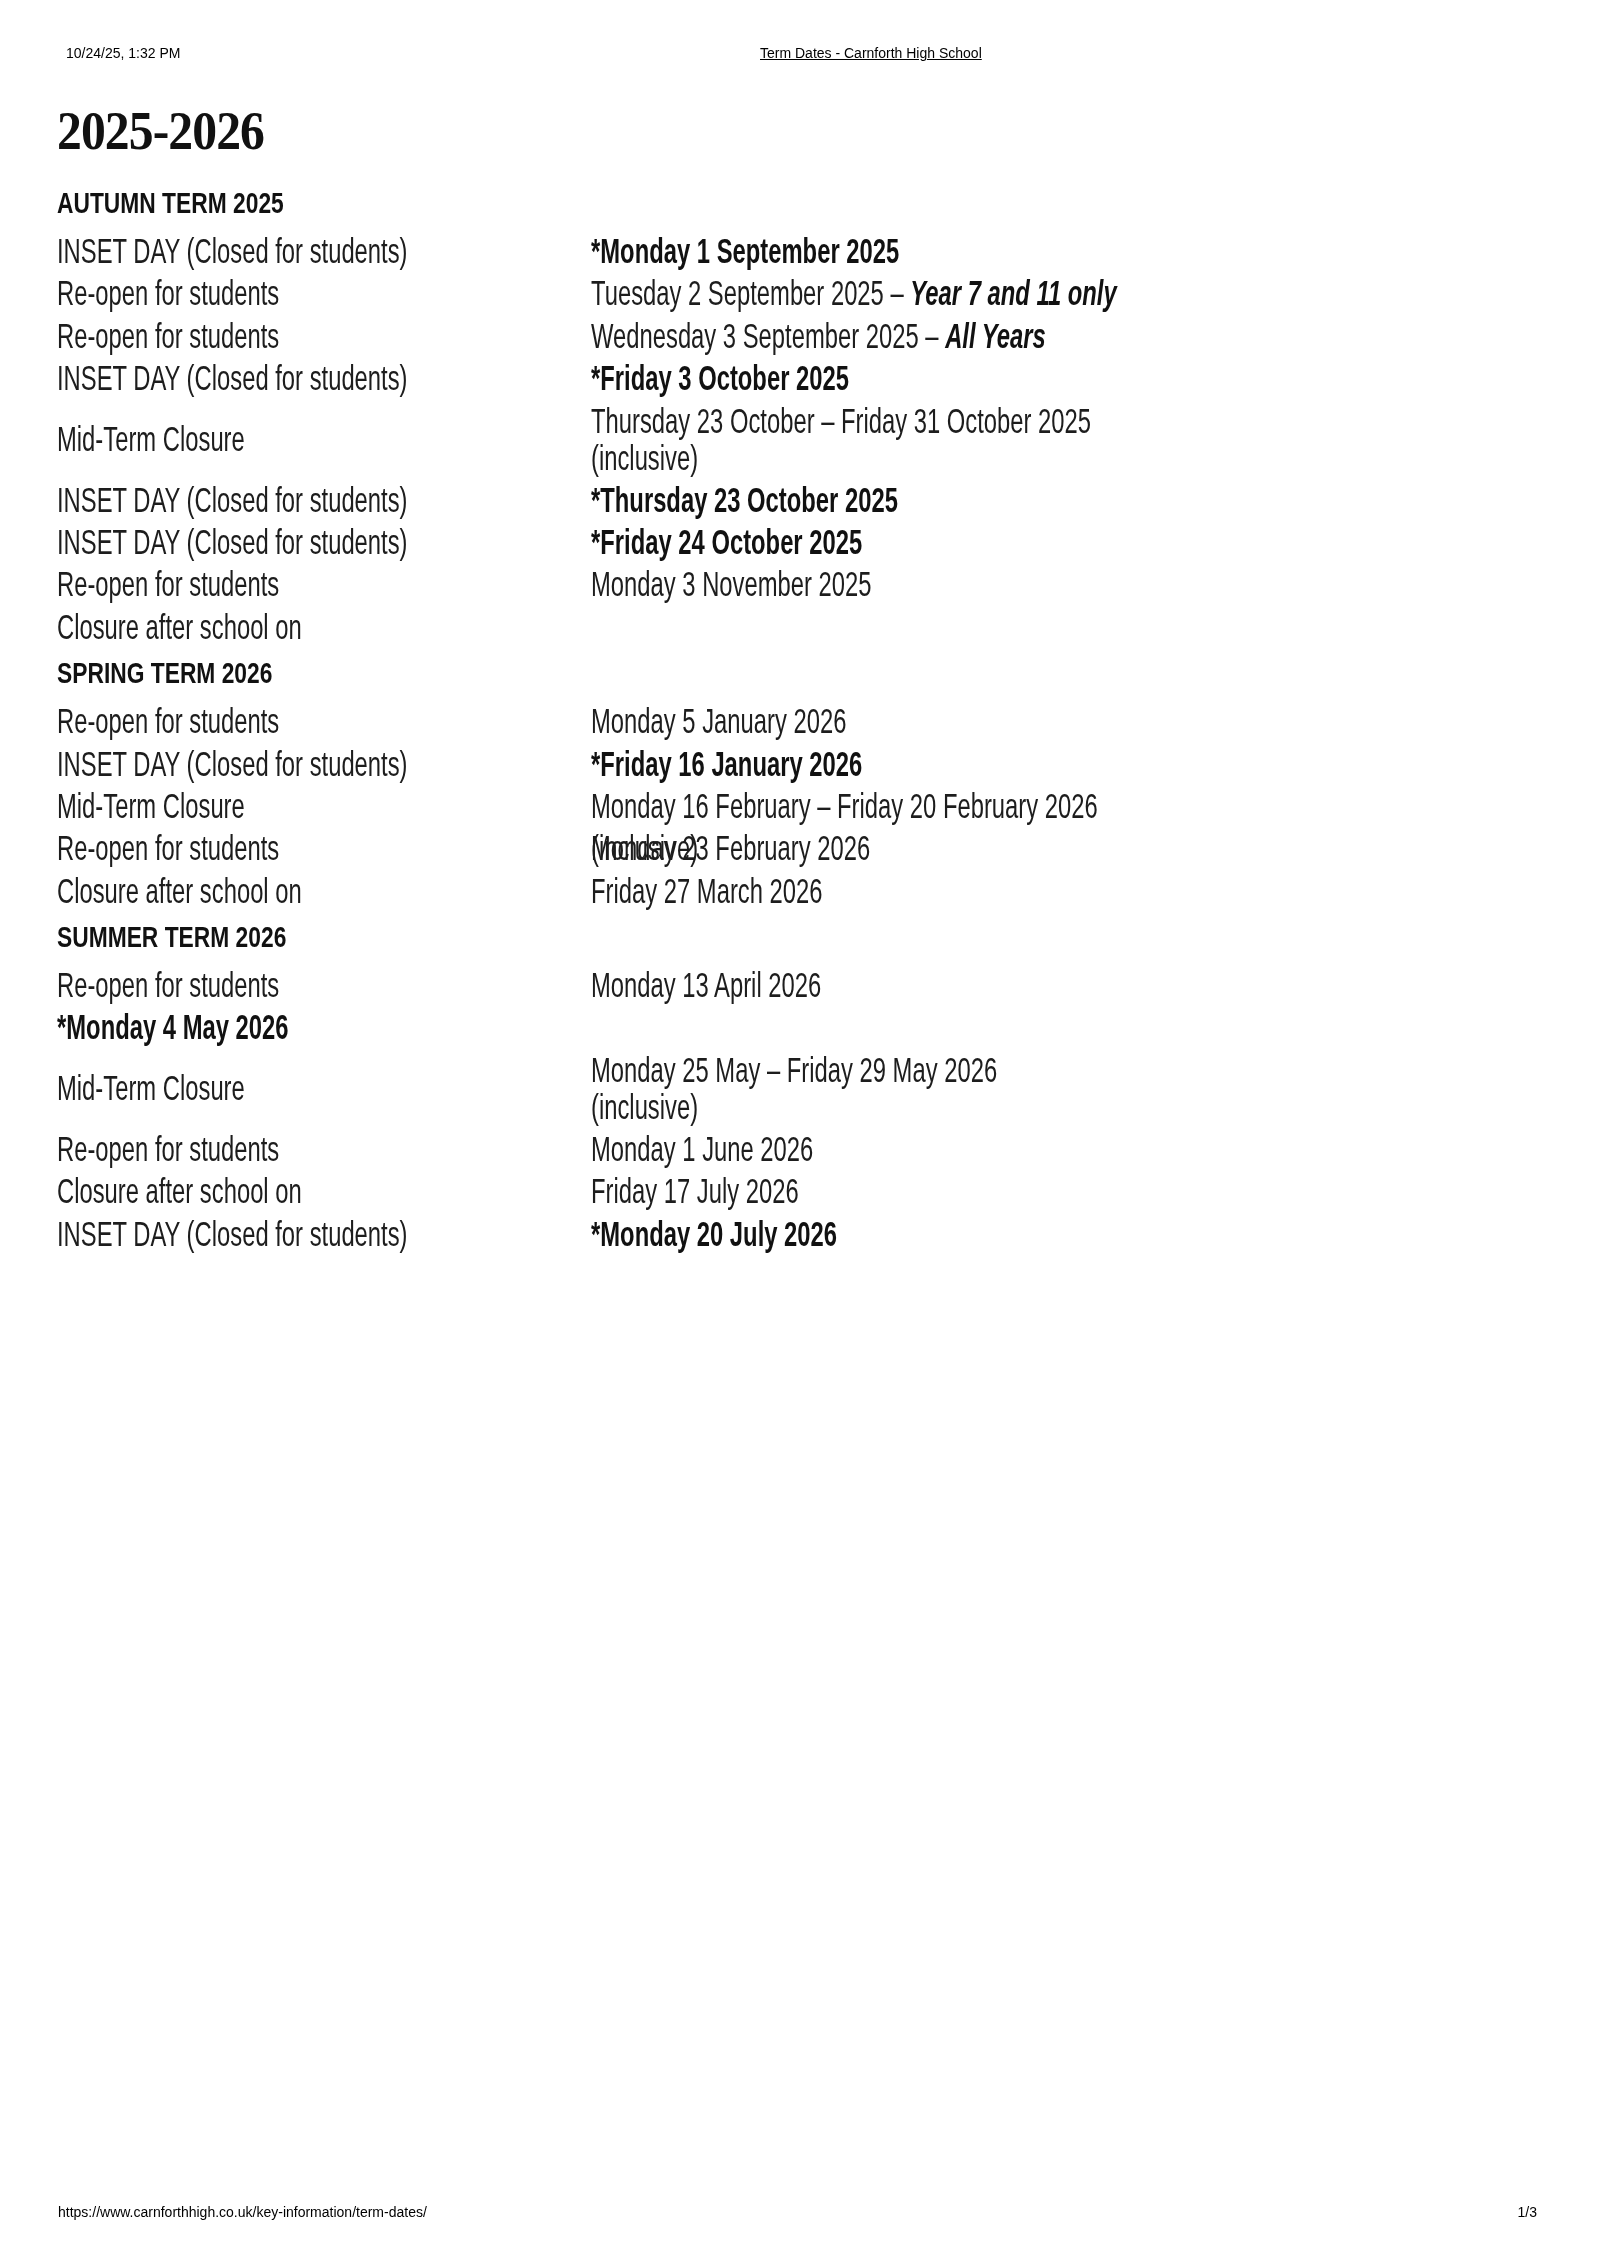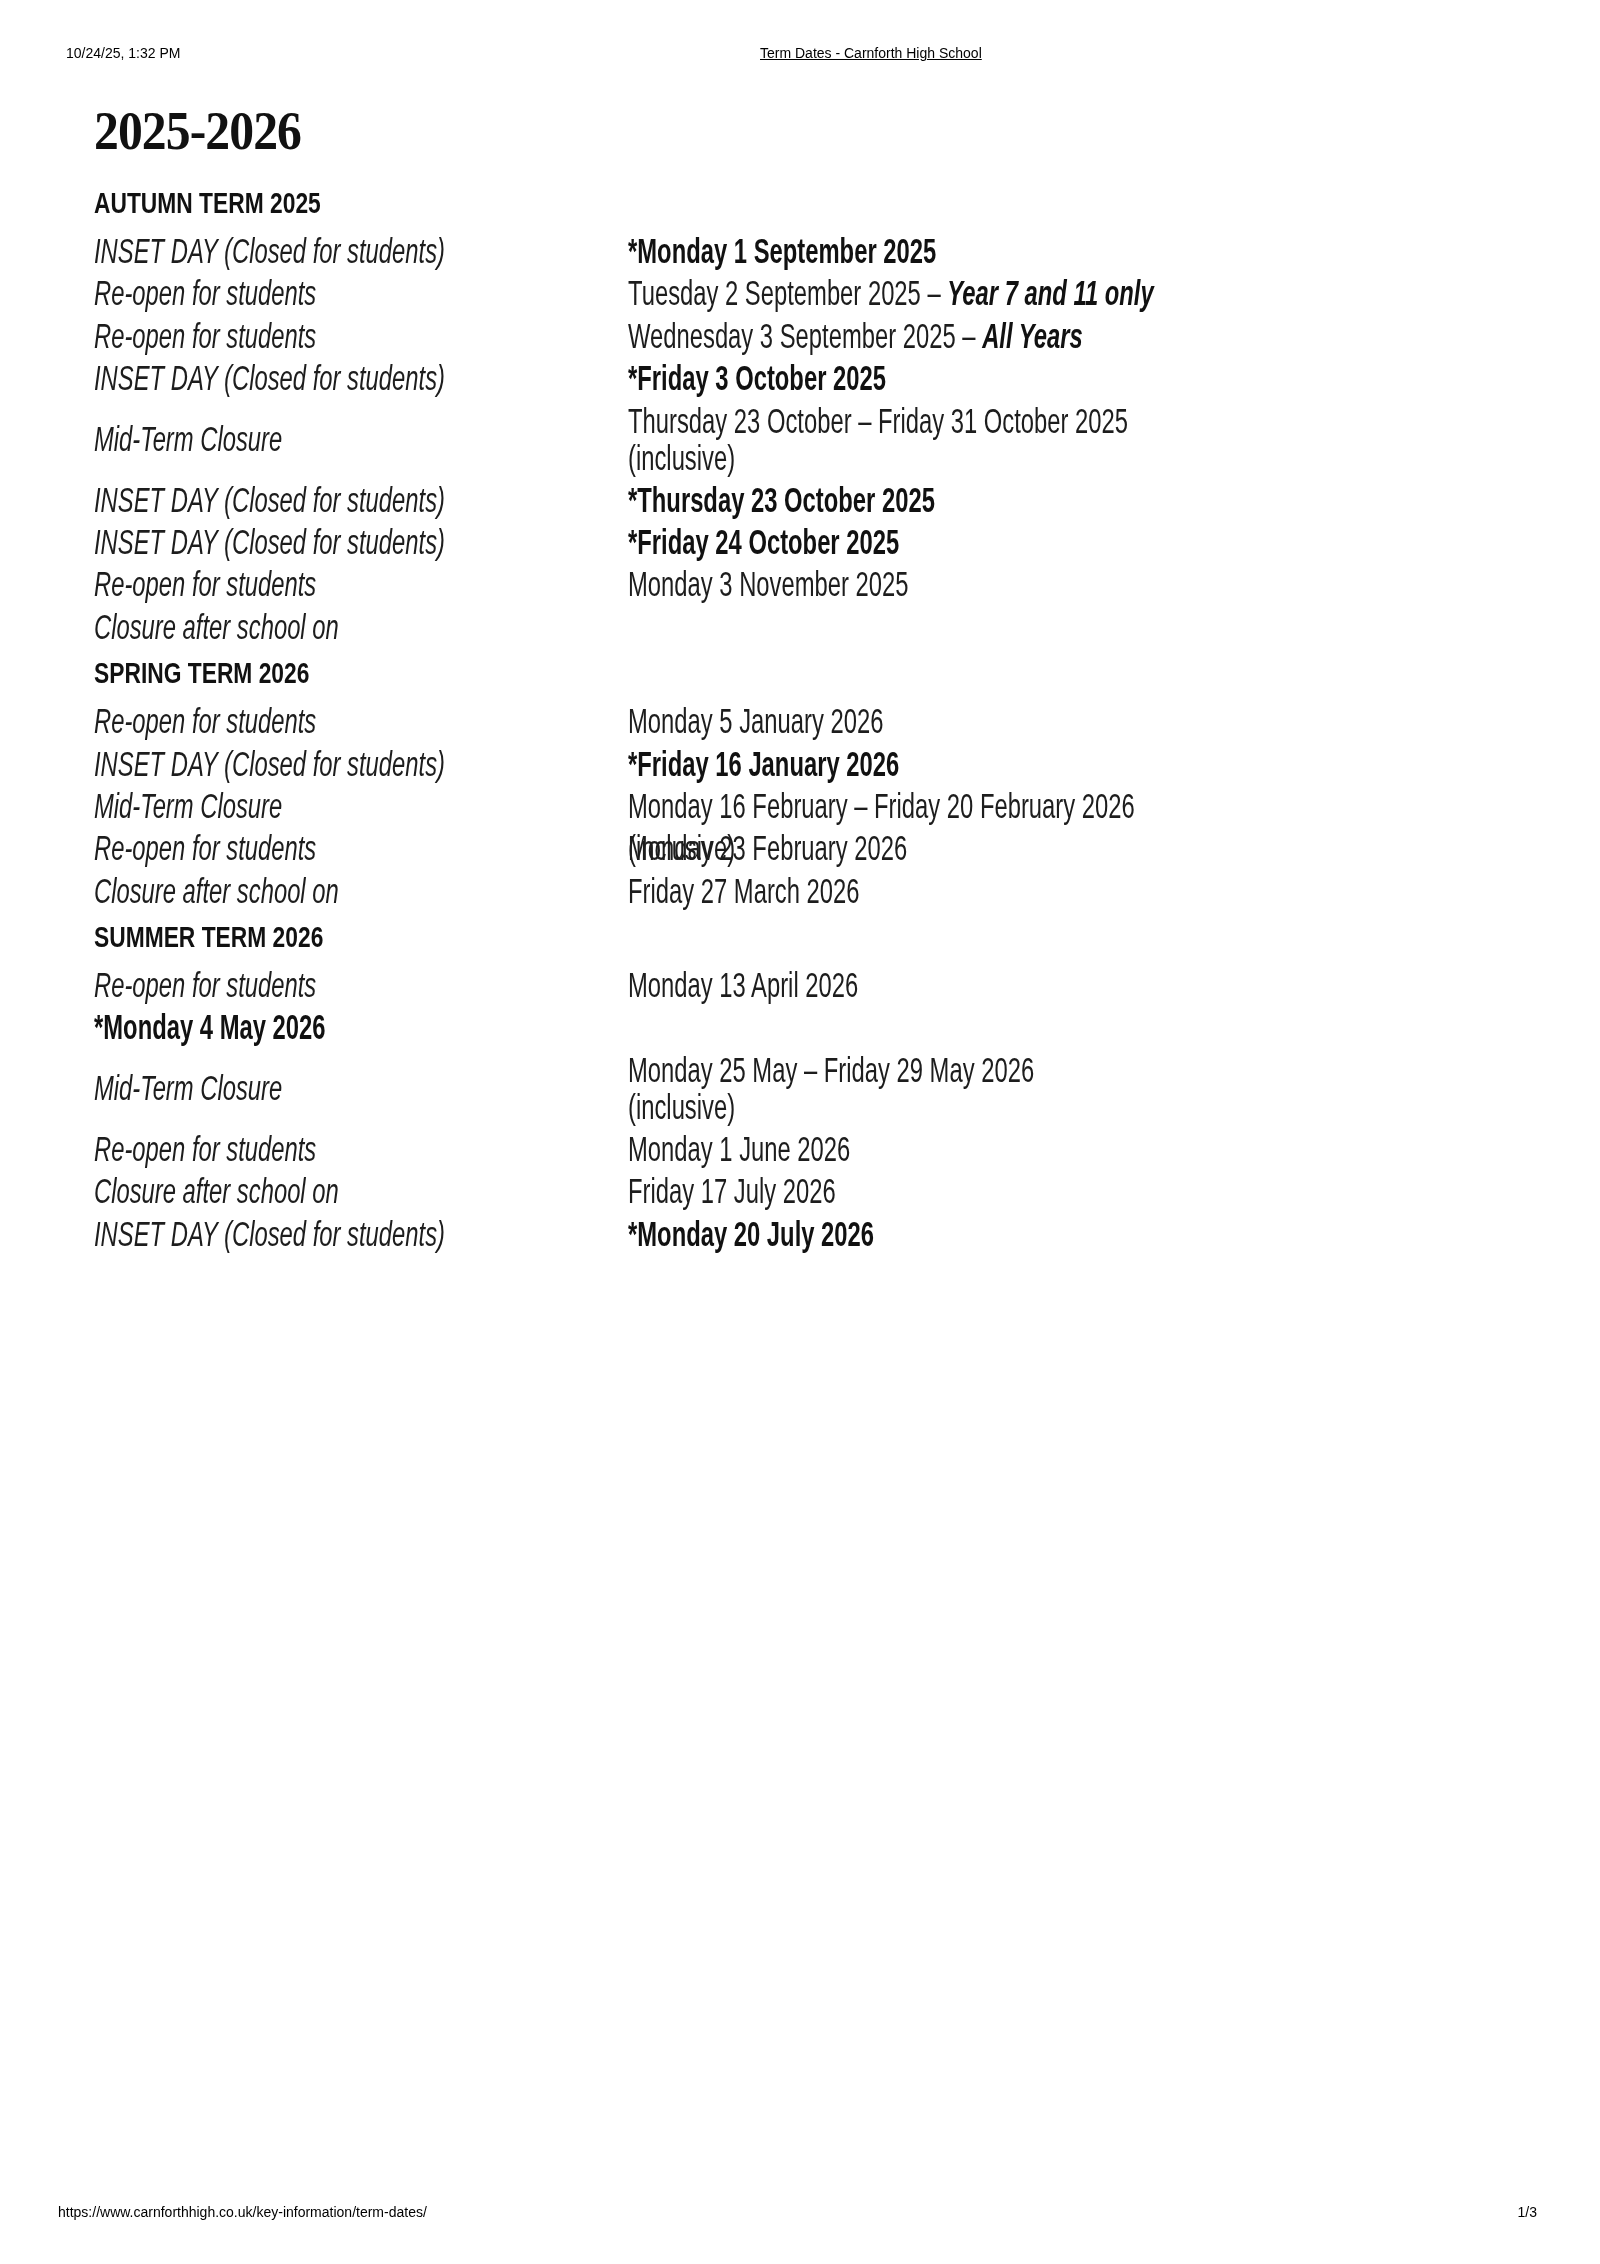--- a/index.html
+++ b/index.html
@@ -19,21 +19,21 @@
     line-height: 26px;
     color: #000;
     white-space: nowrap;
   }
   .ph-date  { top: 40px; left: 66px; }
   .ph-title { top: 40px; left: 760px; text-decoration: underline; }
   .pf-url   { top: 2199px; left: 58px; }
   .pf-page  { top: 2199px; right: 63px; }
 
   
-  .main { padding: 100px 0 0 94px; }
+  .main { padding: 100px 0 0 57px; }
 
   h1.page-title {
     margin: 0 0 20px 0;
     font-family: "Liberation Serif", serif;
     font-weight: bold;
     font-size: 54px;
     line-height: 62px;
     color: #111;
   }
   h1.page-title .squeeze {
@@ -52,21 +52,21 @@
     color: #111;
     transform: scaleX(0.76);
     transform-origin: 0 50%;
     white-space: nowrap;
   }
 
   .row { display: flex; align-items: flex-start; height: 42.4px; }
   .row.tall { height: 79px; align-items: center; }
 
   .cell { flex: none; }
-  .cell.label { width: 534px; font-style: italic; }
+  .cell.label { width: 534px; }
   .cell.date  { width: 878px; }
 
   .cond {
     display: inline-block;
     font-size: 35px;
     line-height: 42.4px;
     transform: scaleX(0.68);
     transform-origin: 0 50%;
     white-space: pre-line;
     color: #1d1d1d;

